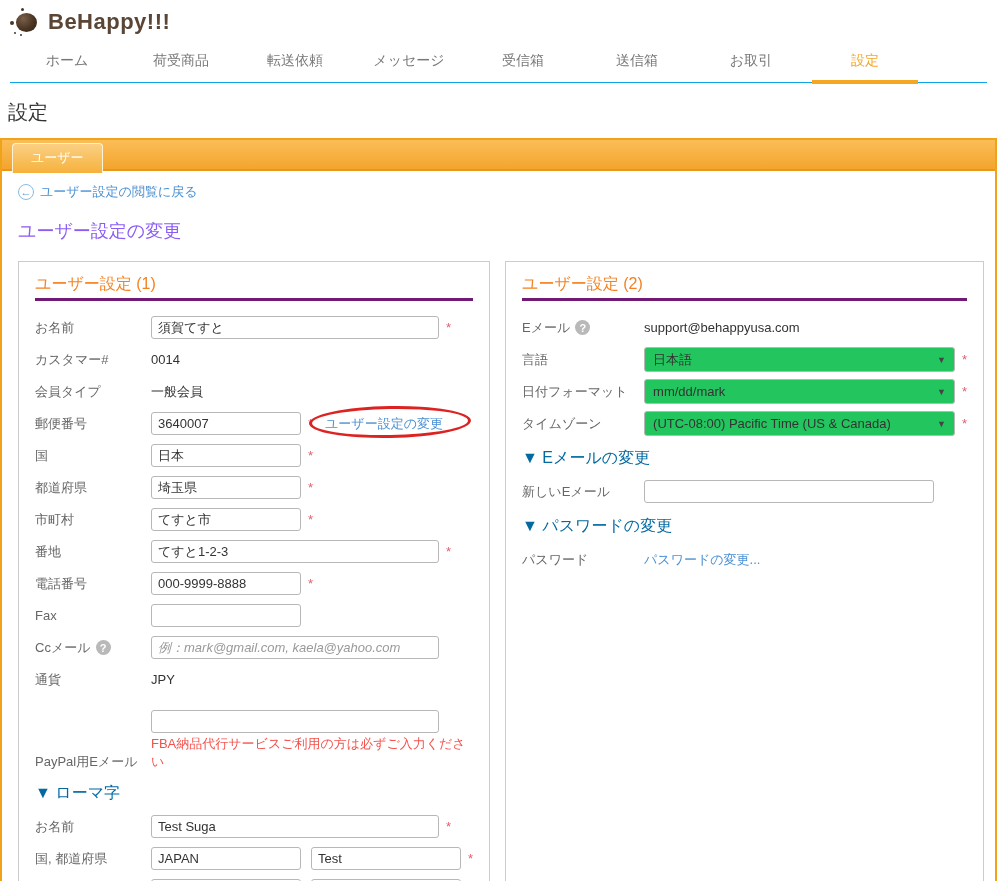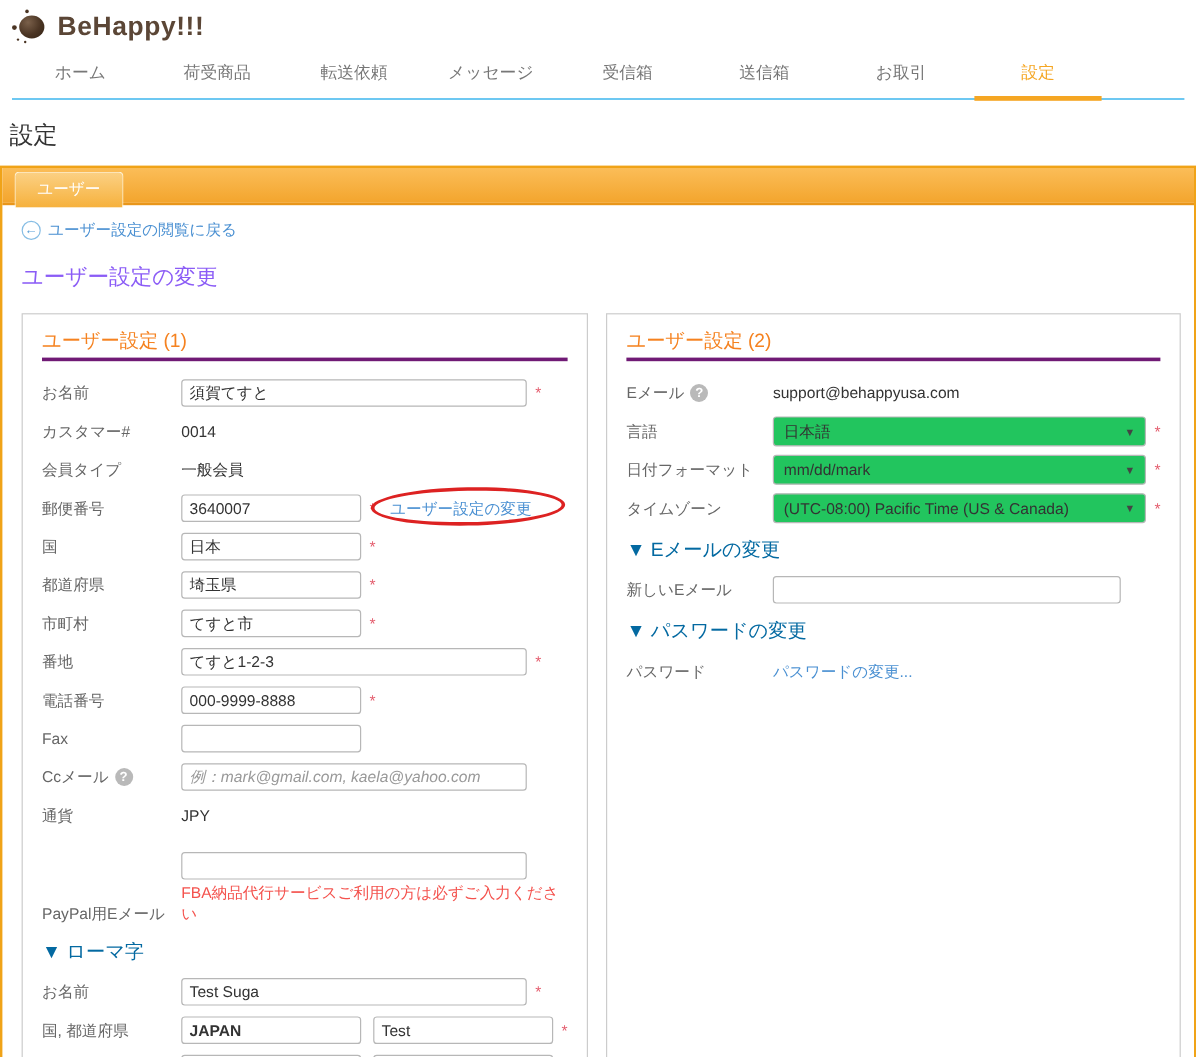--- a/index.html
+++ b/index.html
@@ -81,21 +81,21 @@
   .val { color:#333; font-size:13px; }
 
   input.inp {
     height:23px; border:1px solid #b7b7b7; border-radius:3px;
     padding:0 6px; font-size:13px; color:#333;
     font-family:"Liberation Sans","DejaVu Sans",sans-serif; outline:none;
   }
   input.inp::placeholder { color:#999; font-style:italic; }
   .w-wide { width:288px; }
   .w-med  { width:150px; }
-  .w-half { width:150px; margin-right:10px;font-weight:bold; }
+  .w-half { width:150px; margin-right:10px; }
   .w-half2{ width:150px; }
 
   .req { color:#e45c6d; margin-left:7px; font-size:13px; }
 
   .help-icon {
     display:inline-flex; align-items:center; justify-content:center;
     width:15px; height:15px; border-radius:50%; background:#b9b9b9;
     color:#fff; font-size:11px; font-weight:bold; cursor:pointer;
   }
 

